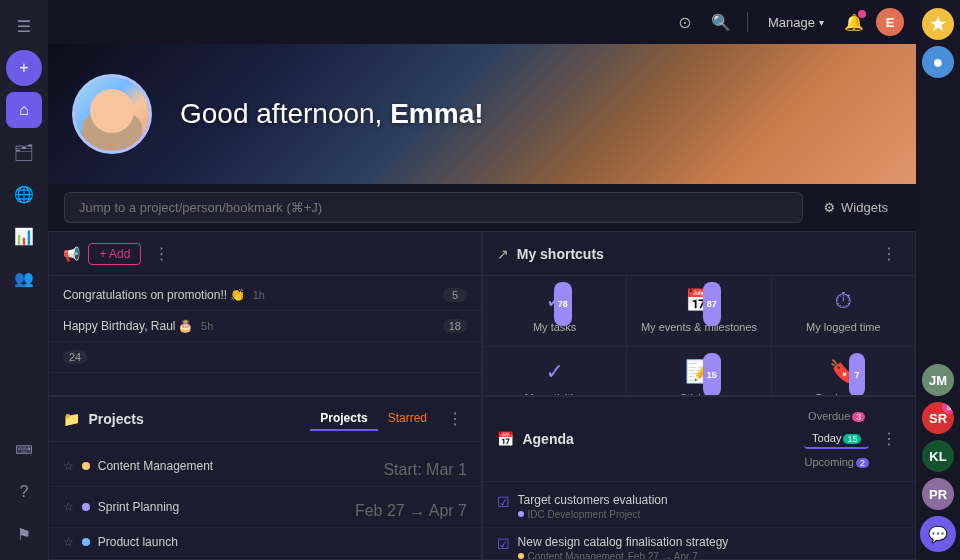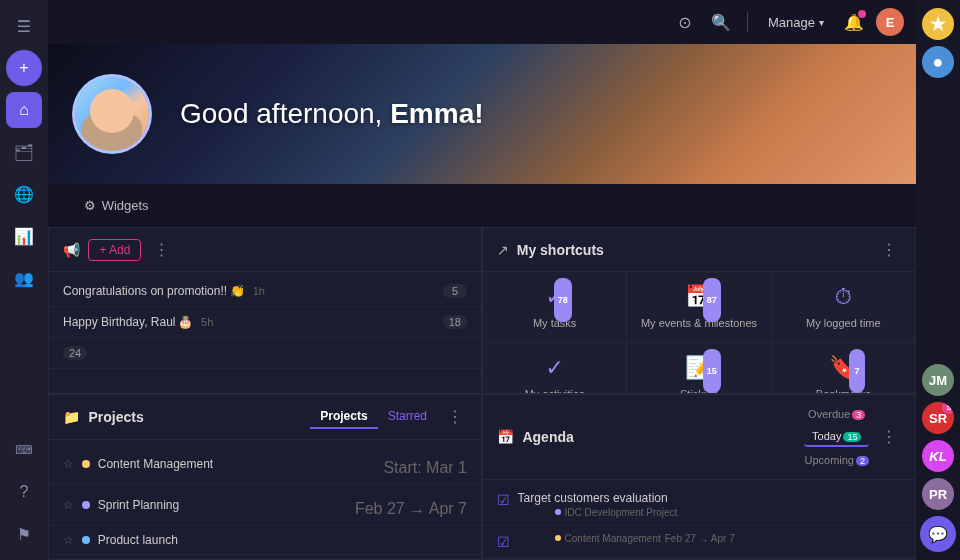--- a/index.html
+++ b/index.html
@@ -292,21 +292,21 @@
 
     
     .projects-tabs {
       display: flex;
       align-items: center;
       gap: 0;
       margin-left: auto;
     }
     .projects-tab {
       font-size: 12px;
-      color: #8b5cf6;
+      color: #f97316;
       padding: 4px 10px;
       cursor: pointer;
       border-bottom: 2px solid transparent;
     }
     .projects-tab.active {
       color: #ddd;
       border-bottom-color: #6c5ce7;
     }
     .project-list { padding: 4px 0; overflow-y: auto; flex: 1; }
     .project-item {
@@ -373,21 +373,20 @@
     }
     .agenda-check { color: #6c5ce7; font-size: 14px; margin-top: 1px; }
     .agenda-content { flex: 1; }
     .agenda-name { font-size: 12px; color: #ccc; margin-bottom: 2px; }
     .agenda-project {
       display: flex;
       align-items: center;
       gap: 4px;
       font-size: 10px;
       color: #666;
-      margin-left: 37px;
     }
     .agenda-proj-dot { width: 6px; height: 6px; border-radius: 50%; }
 
     
     .right-panel {
       width: 44px;
       background: rgba(20,20,35,0.6);
       display: flex;
       flex-direction: column;
       align-items: center;
@@ -530,20 +529,21 @@
       </div>
     </div>
     <div class="hero-text">
       <div class="hero-greeting">
         <span>Good afternoon, </span><strong>Emma!</strong>
       </div>
     </div>
   </div>
 
   <div class="search-bar-row">
+    <input class="search-bar" type="text" placeholder="Jump to a project/person/bookmark (⌘+J)" style="">
     <div class="widgets-btn">
       <span>⚙</span>
       <span>Widgets</span>
     </div>
   </div>
 
   <div class="widgets-area">
 
     <div class="widget-panel">
       <div class="widget-header">
@@ -673,20 +673,21 @@
       <div class="agenda-project">
         <div class="agenda-proj-dot" style="background:#a29bfe"></div>
         <span>IDC Development Project</span>
 
       </div>
     </div>
   </div>
           <div class="agenda-item">
     <span class="agenda-check">☑</span>
     <div class="agenda-content">
+      <div class="agenda-name">New design catalog finalisation strategy</div>
       <div class="agenda-project">
         <div class="agenda-proj-dot" style="background:#fdcb6e"></div>
         <span>Content Management</span>
         <span>Feb 27 → Apr 7</span>
       </div>
     </div>
   </div>
         </div>
     </div>
 
@@ -699,18 +700,18 @@
   </div>
   <div class="right-avatar" style="background:#4a90d9;">
     <span style="font-size:18px;">●</span>
   </div>
   <div style="flex:1"></div>
   <div class="right-avatar" style="background:#6b8a72;">JM</div>
   <div class="right-avatar" style="background:#d63031;position:relative;">
     SR
     <div class="right-avatar-badge">5</div>
   </div>
-  <div class="right-avatar" style="background:#d946ef;font-style:italic;">KL</div>
+  <div class="right-avatar" style="background:#14532d;">KL</div>
   <div class="right-avatar" style="background:#8b6c9e;">PR</div>
   <div class="right-chat-btn">
     <span>💬</span>
   </div>
 </div>
 
 </body></html>

